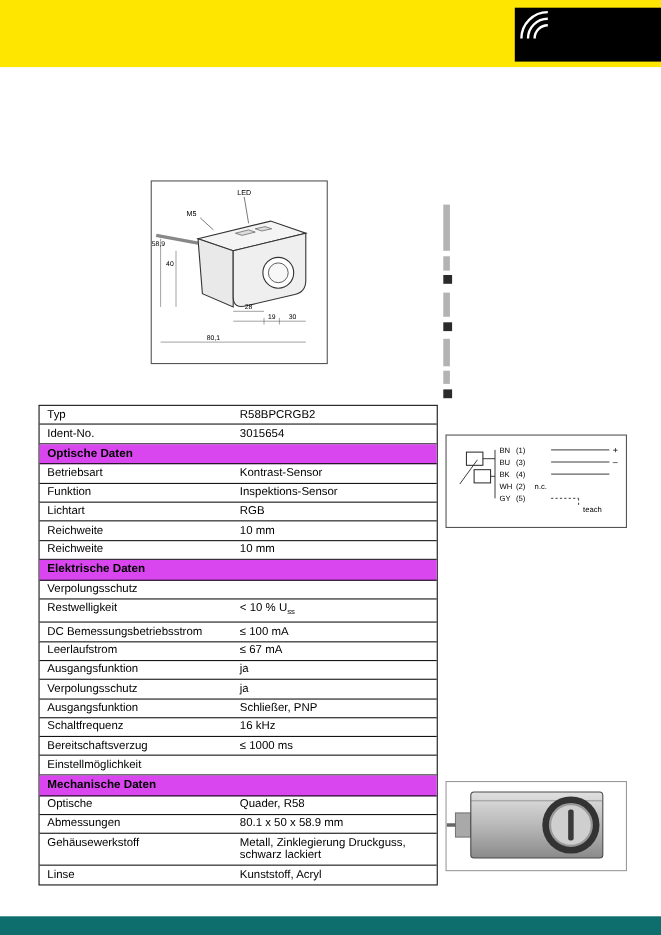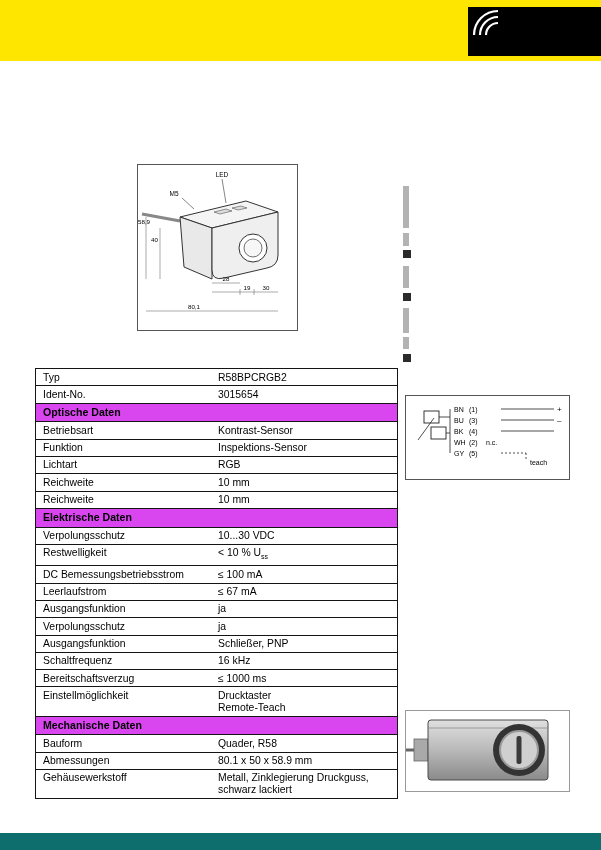--- a/index.html
+++ b/index.html
@@ -135,21 +135,20 @@
       </div>
       <div class="trow">
         <div class="cell label">Reichweite</div>
         <div class="cell value">10 mm</div>
       </div>
       <div class="trow section">
         <div class="cell label">Elektrische Daten</div>
       </div>
       <div class="trow">
         <div class="cell label">Verpolungsschutz</div>
-        <div class="cell value">10...30 VDC</div>
       </div>
       <div class="trow">
         <div class="cell label">Restwelligkeit</div>
         <div class="cell value">&lt; 10 % U<sub>ss</sub></div>
       </div>
       <div class="trow">
         <div class="cell label">DC Bemessungsbetriebsstrom</div>
         <div class="cell value">≤ 100 mA</div>
       </div>
       <div class="trow">
@@ -171,37 +170,39 @@
       <div class="trow">
         <div class="cell label">Schaltfrequenz</div>
         <div class="cell value">16 kHz</div>
       </div>
       <div class="trow">
         <div class="cell label">Bereitschaftsverzug</div>
         <div class="cell value">≤ 1000 ms</div>
       </div>
       <div class="trow">
         <div class="cell label">Einstellmöglichkeit</div>
-        <div class="cell value">Drucktaster
-Remote-Teach</div>
       </div>
       <div class="trow section">
         <div class="cell label">Mechanische Daten</div>
       </div>
       <div class="trow">
-        <div class="cell label">Bauform</div>
+        <div class="cell label">Optische</div>
         <div class="cell value">Quader, R58</div>
       </div>
       <div class="trow">
         <div class="cell label">Abmessungen</div>
         <div class="cell value">80.1 x 50 x 58.9 mm</div>
       </div>
       <div class="trow">
         <div class="cell label">Gehäusewerkstoff</div>
         <div class="cell value">Metall, Zinklegierung Druckguss, schwarz lackiert</div>
+      </div>
+      <div class="trow">
+        <div class="cell label">Linse</div>
+        <div class="cell value">Kunststoff, Acryl</div>
       </div>
     </div>
 
   <div class="wiring">
     <svg width="161" height="81" viewBox="0 0 161 81">
       <g stroke="#222" fill="none">
         <rect x="18" y="15" width="15" height="12" stroke-width="0.9"></rect>
         <rect x="25" y="31" width="15" height="12" stroke-width="0.9"></rect>
         <line x1="12" y1="44" x2="28" y2="22" stroke-width="0.8"></line>
       </g>

